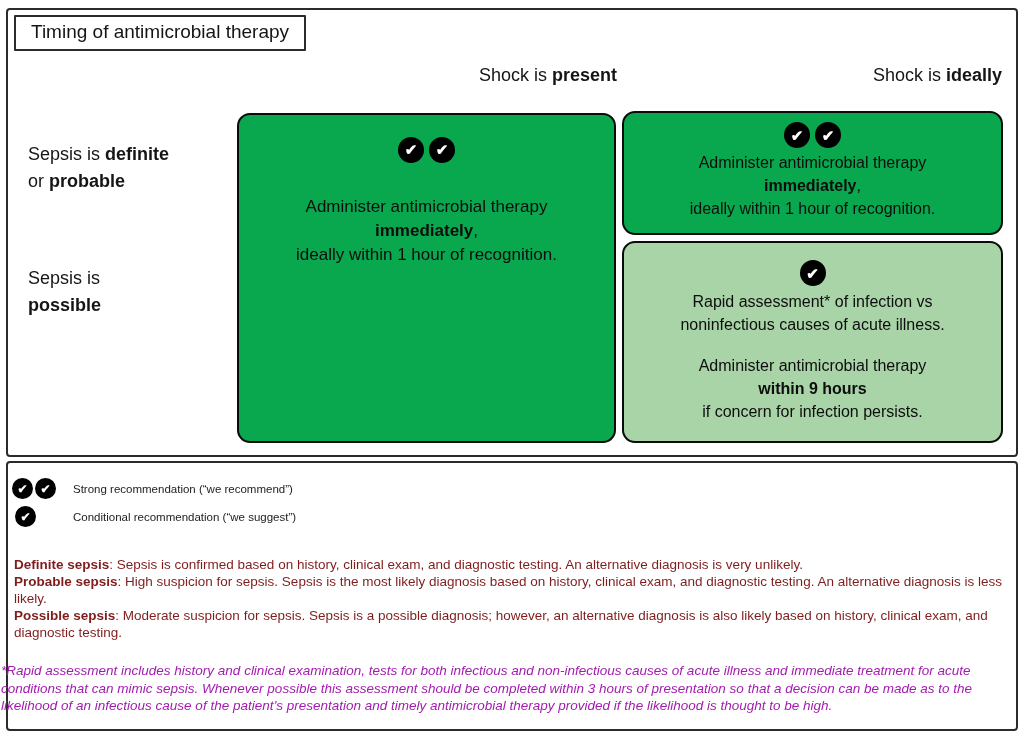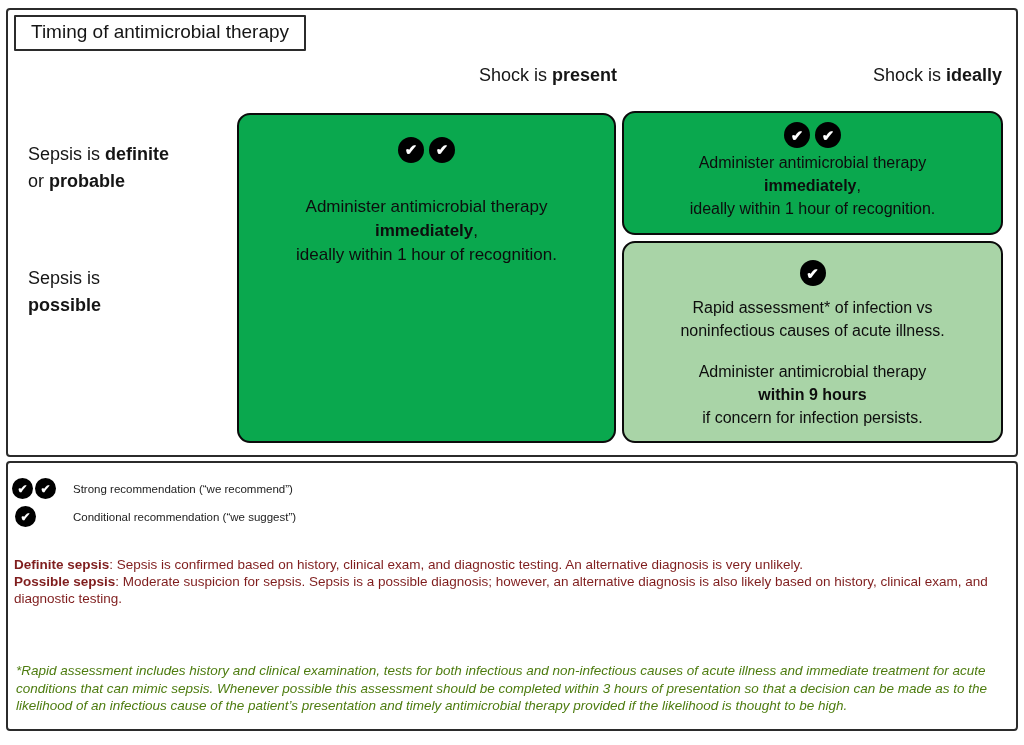--- a/index.html
+++ b/index.html
@@ -37,37 +37,37 @@
   .check-row { display:flex; justify-content:center; gap:5px; }
   .chk {
     display:inline-flex; align-items:center; justify-content:center;
     background:#000; color:#fff; border-radius:50%; font-weight:bold; flex:0 0 auto;
   }
   .chk.big   { width:26px; height:26px; font-size:15px; }
   .chk.small { width:21px; height:21px; font-size:12px; }
 
   #cell-present-all .cell-text { margin-top:32px; }
   #cell-absent-definite .cell-text { margin-top:3px; }
-  #cell-absent-possible .cell-text { margin-top:10px; }
+  #cell-absent-possible .cell-text { margin-top:4px; }
   #cell-absent-possible .para2 { margin-top:18px; }
 
   .legend-row { position:absolute; left:12px; display:flex; align-items:center; }
   #legend-strong      { top:478px; }
   #legend-conditional { top:506px; }
   .legend-icons { width:52px; display:flex; gap:2px; }
   #legend-conditional .legend-icons { padding-left:3px; }
   .legend-label { margin-left:9px; font-size:11.5px; color:#222; }
 
   #definitions {
     position:absolute; left:14px; top:556px; width:988px;
     font-size:13.5px; line-height:17px; color:#7f1d1d;
   }
   #footnote {
-    position:absolute; left:16px; top:662px; width:992px;
-    font-size:13.5px; line-height:17.5px; font-style:italic; color:#4d7c0f;
+    position:absolute; left:1px; top:662px; width:992px;
+    font-size:13.5px; line-height:17.5px; font-style:italic; color:#a21caf;
   }
   b { font-weight:bold; }
 </style>
 </head>
 <body>
 
 <div class="panel" id="top-panel"></div>
 <div class="panel" id="bottom-panel"></div>
 
 <div id="title-box">
@@ -143,17 +143,20 @@
     <span class="chk small">✔</span>
   </div>
   <div class="legend-label">Conditional recommendation (“we suggest”)</div>
 </div>
 
 <div id="definitions">
   <div class="def">
     <b>Definite sepsis</b><span>: Sepsis is confirmed based on history, clinical exam, and diagnostic testing. An alternative diagnosis is very unlikely.</span>
   </div>
   <div class="def">
+    <b>Probable sepsis</b><span>: High suspicion for sepsis. Sepsis is the most likely diagnosis based on history, clinical exam, and diagnostic testing. An alternative diagnosis is less likely.</span>
+  </div>
+  <div class="def">
     <b>Possible sepsis</b><span>: Moderate suspicion for sepsis. Sepsis is a possible diagnosis; however, an alternative diagnosis is also likely based on history, clinical exam, and diagnostic testing.</span>
   </div>
 </div>
 
 <div id="footnote">*Rapid assessment includes history and clinical examination, tests for both infectious and non-infectious causes of acute illness and immediate treatment for acute conditions that can mimic sepsis. Whenever possible this assessment should be completed within 3 hours of presentation so that a decision can be made as to the likelihood of an infectious cause of the patient’s presentation and timely antimicrobial therapy provided if the likelihood is thought to be high.</div>
 
 </body></html>

